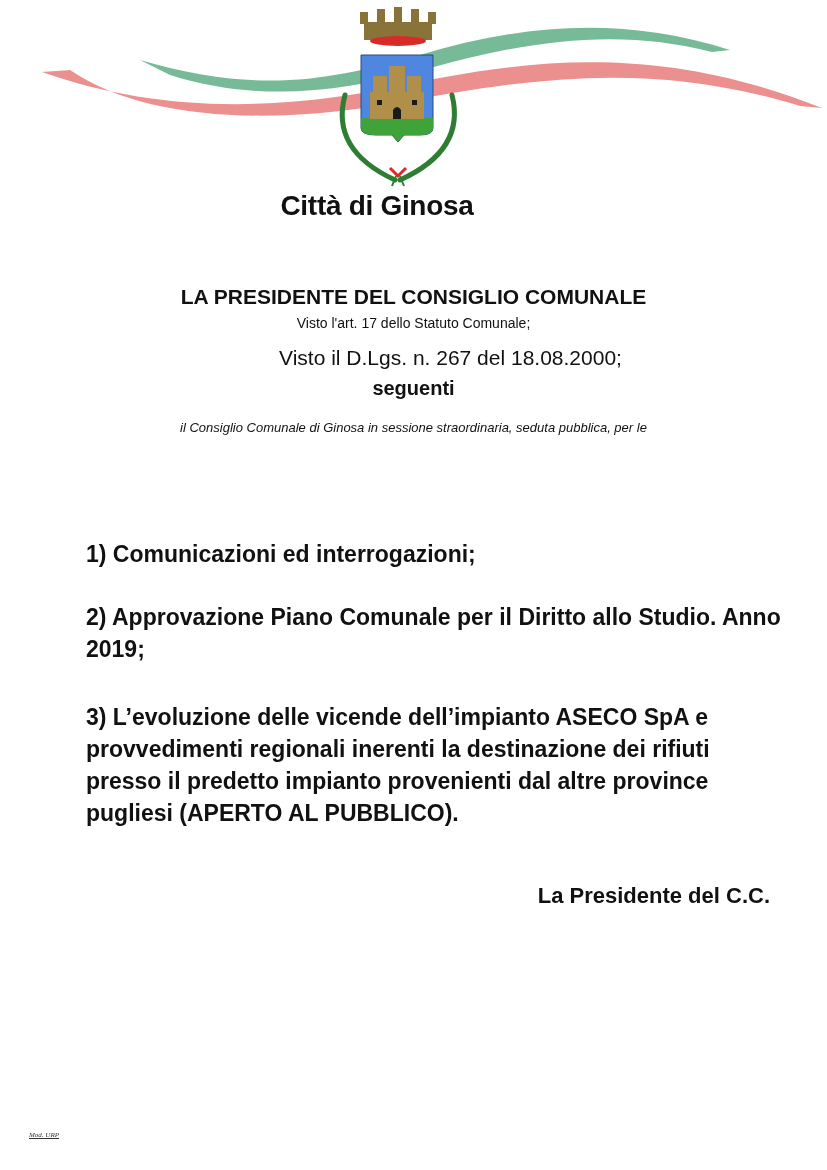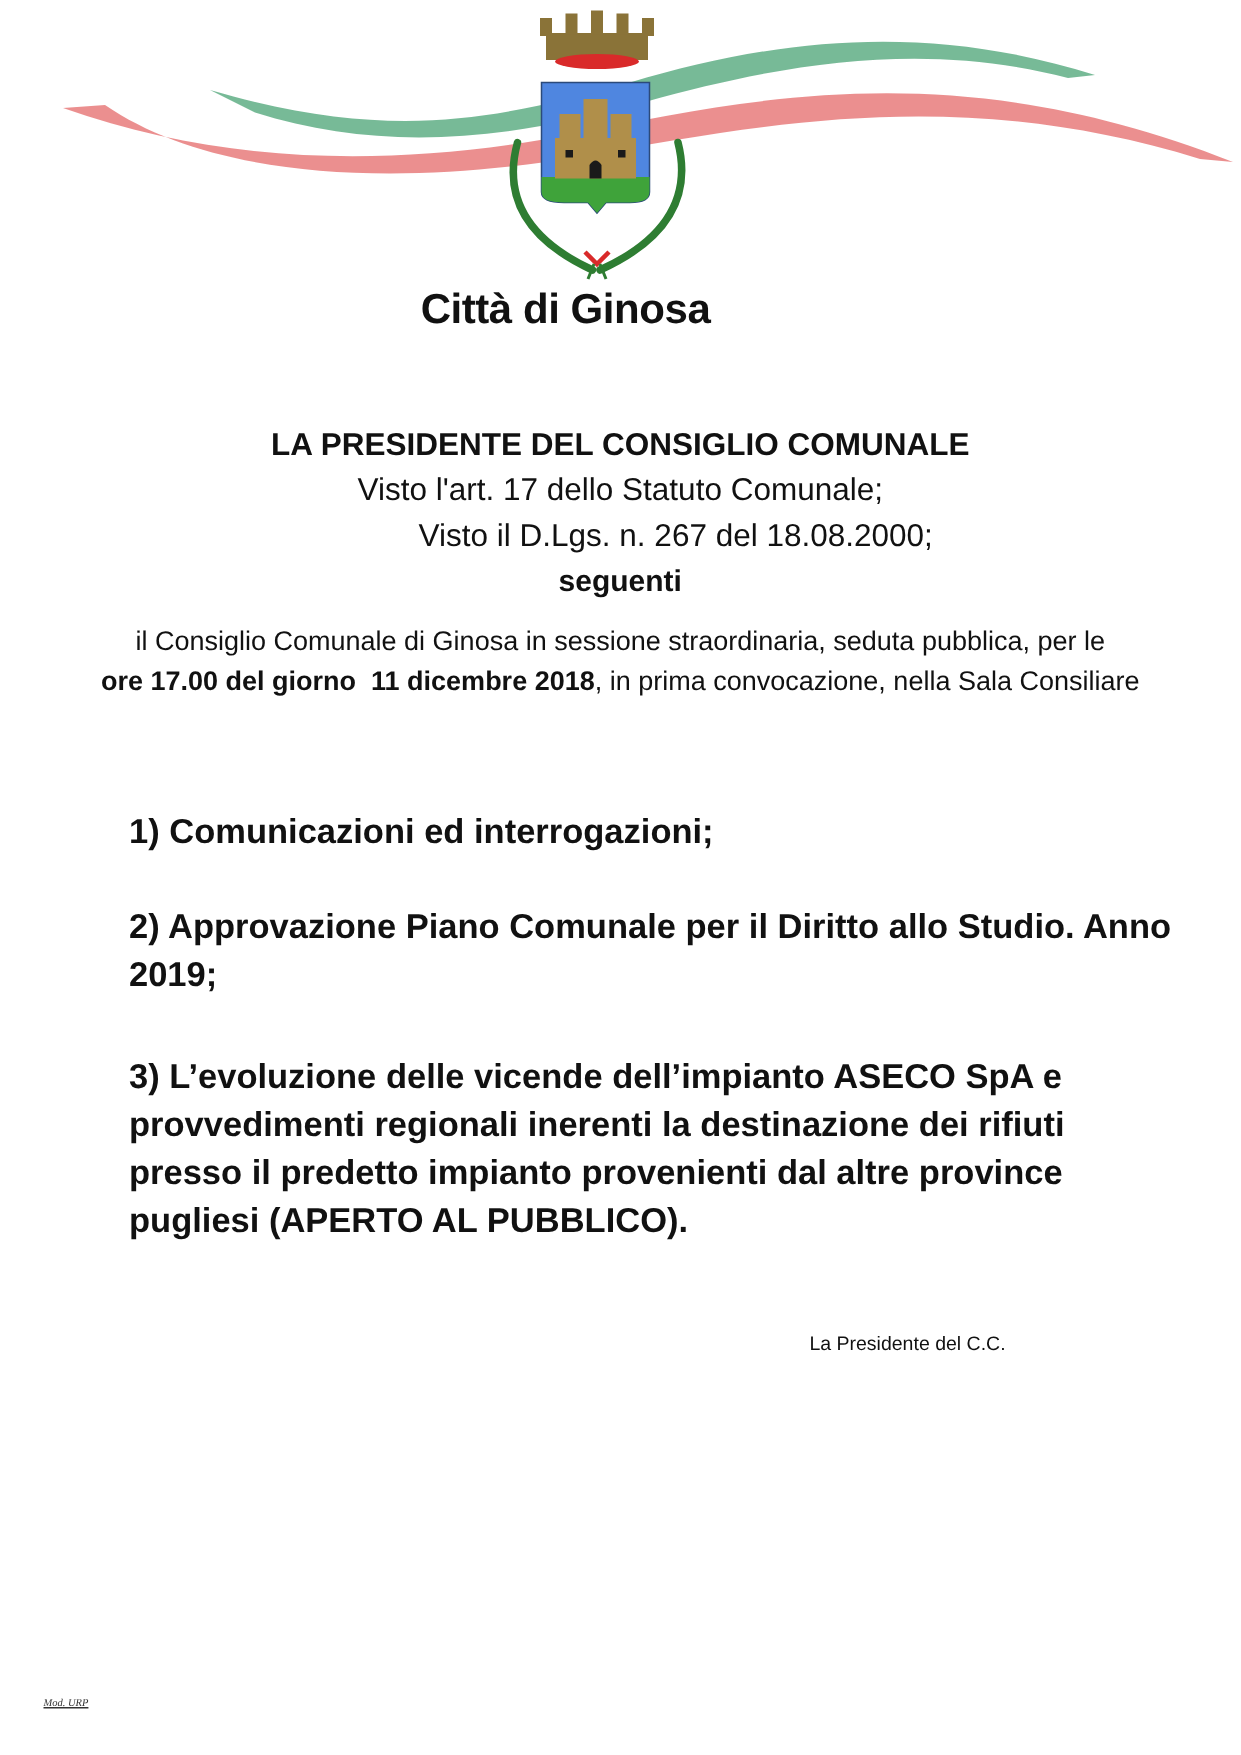--- a/index.html
+++ b/index.html
@@ -3,30 +3,30 @@
 <meta charset="utf-8">
 <style>
   html, body { margin:0; padding:0; background:#fff; }
   body { width:827px; height:1170px; position:relative; overflow:hidden;
          font-family:"Liberation Sans", sans-serif; color:#111; }
   .abs { position:absolute; }
   #banner { left:0; top:0; width:827px; height:200px; }
   .title-city { left:0; width:754px; top:190px; text-align:center; font-size:28px; font-weight:bold; letter-spacing:-0.3px; }
   .center { left:0; width:827px; text-align:center; }
   .h-pres { top:285px; font-size:21px; font-weight:bold; }
-  .visto1 { top:315px; font-size:21px; }
+  .visto1 { top:315px; font-size:14px; }
   .visto2 { top:346px; font-size:21px;padding-left:37px; }
   .convoca { top:377px; font-size:20px; font-weight:bold; }
-  .para { top:414px; font-size:18px; line-height:27px; }
+  .para { top:414px; font-size:13px; line-height:27px;font-style:italic; }
   .para b { font-weight:bold; }
   .item { left:47px; width:760px; font-size:23px; font-weight:bold; line-height:32px;margin-left:39px; }
   .item1 { top:538px; }
   .item2 { top:601px; }
   .item3 { top:701px; }
-  .sig { left:440px; width:330px; text-align:center; font-size:13px; font-weight:normal; line-height:26px; top:883px; }
+  .sig { left:440px; width:330px; text-align:right; font-size:22px; font-weight:bold; line-height:26px; top:883px; }
   .mod { left:29px; top:1131px; font-family:"Liberation Serif", serif; font-style:italic; font-size:7px; color:#333;text-decoration:underline; }
 </style>
 </head>
 <body>
 
 <svg id="banner" class="abs" viewBox="0 0 827 200" width="827" height="200">
 
   <path d="M140 60 C 260 95, 330 80, 420 55 C 520 25, 620 15, 730 50 L 712 52 C 620 28, 530 40, 430 68 C 330 96, 250 100, 170 75 Z" fill="#5fae85" opacity="0.85"></path>
 
   <path d="M42 72 C 150 110, 260 112, 380 90 C 520 60, 650 40, 822 108 L 800 106 C 650 60, 530 78, 390 104 C 260 126, 140 118, 70 70 Z" fill="#e77b7b" opacity="0.85"></path>
@@ -65,21 +65,20 @@
 
 <div class="abs title-city">Città di Ginosa</div>
 
 <div class="abs center h-pres">LA PRESIDENTE DEL CONSIGLIO COMUNALE</div>
 <div class="abs center visto1">Visto l'art. 17 dello Statuto Comunale;</div>
 <div class="abs center visto2">Visto il D.Lgs. n. 267 del 18.08.2000;</div>
 <div class="abs center convoca">seguenti</div>
 
 <div class="abs center para">
   <div>il Consiglio Comunale di Ginosa in sessione straordinaria, seduta pubblica, per le</div>
-  <div><b style="white-space:pre">ore 17.00 del giorno  11 dicembre 2018</b><span>, in prima convocazione, nella Sala Consiliare</span></div>
 </div>
 
 <div class="abs item item1">1) Comunicazioni ed interrogazioni;</div>
 <div class="abs item item2" style="width:750px">2) Approvazione Piano Comunale per il Diritto allo Studio. Anno 2019;</div>
 <div class="abs item item3" style="width:700px">3) L’evoluzione delle vicende dell’impianto ASECO SpA e provvedimenti regionali inerenti la destinazione dei rifiuti presso il predetto impianto provenienti dal altre province pugliesi (APERTO AL PUBBLICO).</div>
 
 <div class="abs sig">
   <div>La Presidente del C.C.</div>
 </div>
 

